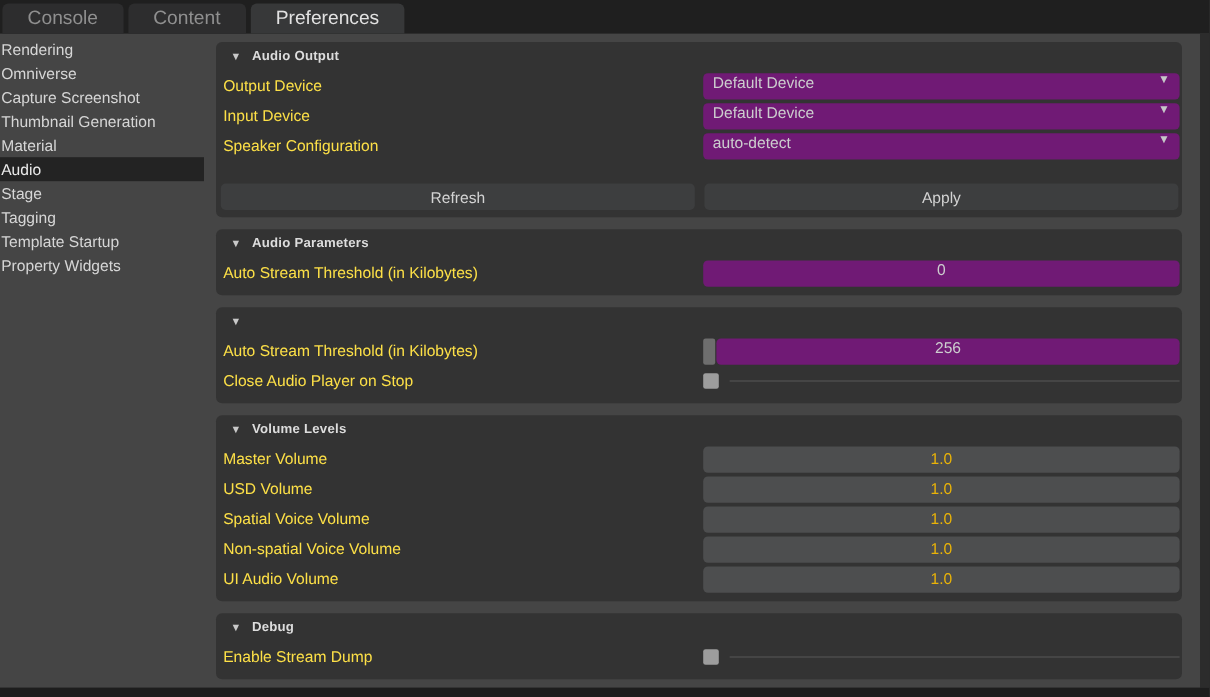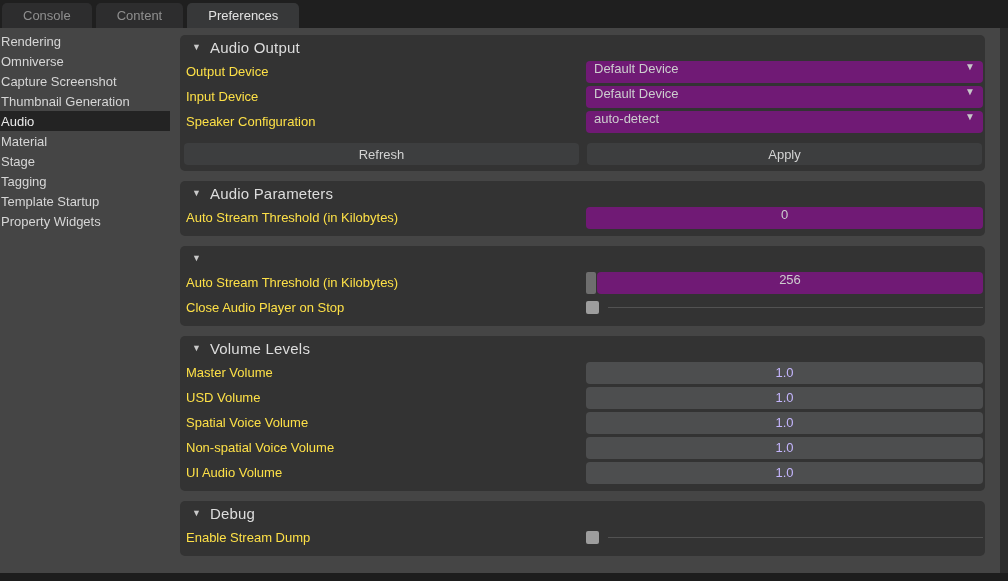--- a/index.html
+++ b/index.html
@@ -3,88 +3,88 @@
 <meta charset="utf-8">
 <style>
   * { margin:0; padding:0; box-sizing:border-box; }
   html,body { background:#1a1a1a; }
   body { font-family:"Liberation Sans", sans-serif; }
   .window{ position:relative; width:1008px; height:581px; background:#454545; overflow:hidden; }
 
   
   .tabbar{ position:absolute; top:0; left:0; width:100%; height:28px; background:#1f1f1f;
            display:flex; align-items:flex-end; gap:4px; padding-left:2px; }
-  .tab{ height:25px; padding:0 21px; display:flex; align-items:center; font-size:13px;
+  .tab{ height:25px; padding:0 21px; display:flex; align-items:center; font-size:16px;
         color:#8f8f8f; background:#2d2d2e; border-radius:5px 5px 0 0; cursor:default; }
   .tab.active{ background:#373839; color:#e2e2e2; }
 
   
   .sidebar{ position:absolute; top:28px; left:0; width:170px; padding-top:3px; }
   .side-item{ height:20px; display:flex; align-items:center; padding-left:1px;
               font-size:13px; color:#d6d6d6; white-space:nowrap; }
   .side-item.selected{ background:#232323; color:#eaeaea; }
 
   
   .content{ position:absolute; top:28px; left:180px; width:805px; padding-top:7px; }
   .panel{ background:#333333; border-radius:5px; margin-bottom:10px; padding:0 2px 6px 4px; }
   .panel-header{ height:24px; display:flex; align-items:center; gap:9px; padding-left:8px; }
   .tri{ font-size:9px; color:#c9c9c9; }
-  .panel-title{ font-size:15px; font-weight:400; color:#dddddd; letter-spacing:.2px; }
+  .panel-title{ font-size:11px; font-weight:700; color:#dddddd; letter-spacing:.2px; }
 
   .row{ height:25px; display:flex; align-items:center; }
   .row-label{ width:402px; padding-left:2px; font-size:13px; color:#fde047; white-space:nowrap; }
   .row-control{ flex:1; display:flex; align-items:center; height:22px; }
 
   .field{ background:#701a75; border-radius:4px; height:22px; display:flex; align-items:flex-start;
           color:#cccdce; font-size:13px; width:100%; padding:0 8px; }
   .field.center{ justify-content:center; }
   .dd-arrow{ margin-left:auto; font-size:10px; color:#c6c7c8; padding-left:8px; }
 
   .dragwrap{ display:flex; align-items:center; width:100%; height:22px; }
   .drag-handle{ width:10px; height:22px; background:#6e6e6e; border-radius:2px; margin-right:1px; flex:none; }
 
   .slider{ background:#4d4e4f; border-radius:4px; height:22px; width:100%; display:flex;
-           align-items:center; justify-content:center; color:#c4b5fd; font-size:13px; }
+           align-items:center; justify-content:center; color:#eab308; font-size:13px; }
 
   .checkwrap{ display:flex; align-items:center; width:100%; }
   .checkbox{ width:13px; height:13px; background:#9d9d9d; border-radius:2px; flex:none; }
   .hline{ flex:1; height:1px; background:#525252; margin-left:9px; }
 
   .filewrap{ display:flex; align-items:center; width:100%; height:22px; }
   .filewrap .field{ flex:1; }
   .folder-btn{ width:25px; height:22px; margin-left:3px; flex:none; background:#3a3b3c;
                border:none; border-radius:4px; display:flex; align-items:center; justify-content:center; }
   .folder-icon{ width:15px; height:10px; background:#bcbcbc; border-radius:1px; position:relative; }
   .folder-icon::before{ content:""; position:absolute; top:-3px; left:0; width:7px; height:3px;
                         background:#bcbcbc; border-radius:1px 1px 0 0; }
   .folder-icon::after{ content:""; position:absolute; top:2px; left:0; right:0; height:2px; background:#8d8d8d; }
 
-  .btnrow{ display:flex; gap:8px; margin-top:9px; margin-right:1px; }
+  .btnrow{ display:flex; gap:8px; margin-top:19px; margin-right:1px; }
   .btn{ flex:1; height:22px; background:#3d3e3f; border:none; border-radius:4px;
         color:#d3d3d3; font-size:13px; font-family:"Liberation Sans", sans-serif; }
 
   .right-strip{ position:absolute; top:28px; right:0; width:8px; bottom:8px; background:#2c2c2c; }
   .bottom-strip{ position:absolute; left:0; bottom:0; width:100%; height:8px; background:#1d1d1d; }
 </style>
 </head>
 <body>
 
 <div class="window">
   <div class="tabbar">
       <div class="tab">Console</div>
       <div class="tab">Content</div>
       <div class="tab active">Preferences</div>
     </div>
   <div class="sidebar">
       <div class="side-item">Rendering</div>
       <div class="side-item">Omniverse</div>
       <div class="side-item">Capture Screenshot</div>
       <div class="side-item">Thumbnail Generation</div>
+      <div class="side-item">Material</div>
       <div class="side-item selected">Audio</div>
-      <div class="side-item">Material</div>
       <div class="side-item">Stage</div>
       <div class="side-item">Tagging</div>
       <div class="side-item">Template Startup</div>
       <div class="side-item">Property Widgets</div>
     </div>
   <div class="content">
       <section class="panel">
         <div class="panel-header">
           <span class="tri">▼</span>
           <span class="panel-title">Audio Output</span>

